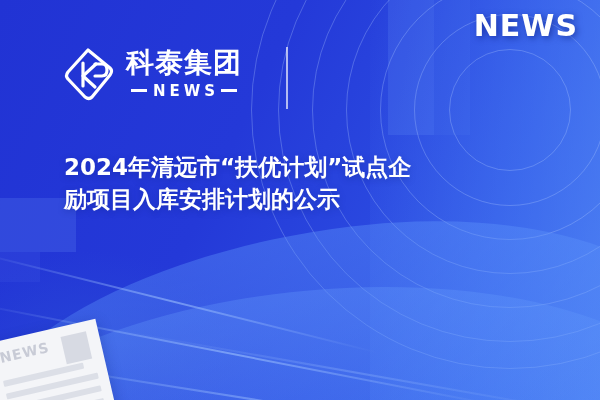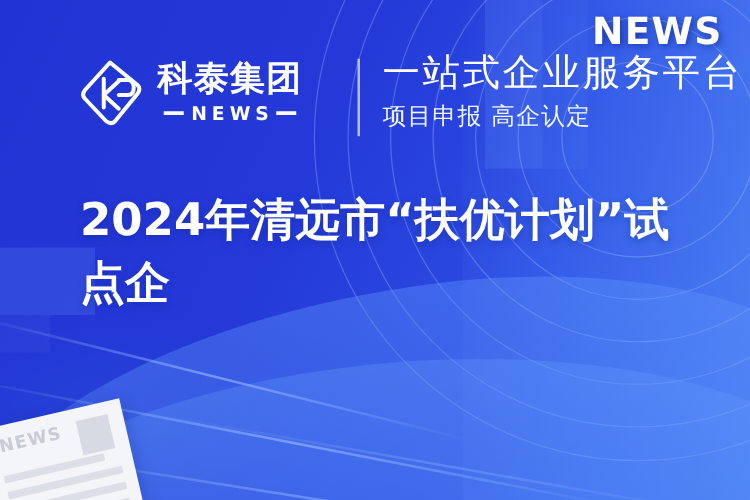--- a/index.html
+++ b/index.html
@@ -96,21 +96,21 @@
     font-family:"DejaVu Sans","Liberation Sans",sans-serif;font-weight:300;
   }
   .tagline-sub{
     margin-top:4px;font-size:19px;color:#f2f6ff;letter-spacing:1px;
     font-family:"DejaVu Serif","Liberation Serif",serif;
   }
 
   
   .title{
     position:absolute;left:64px;top:152px;width:500px;
-    font-size:36px;font-weight:bold;color:#ffffff;line-height:1.38;
+    font-size:23px;font-weight:bold;color:#ffffff;line-height:1.38;
     letter-spacing:0px;
     font-family:"DejaVu Sans","Liberation Sans",sans-serif;
     text-shadow:0 2px 6px rgba(15,35,130,.35);
   }
 
   
   .paper{
     position:absolute;left:-4px;top:330px;width:112px;height:100px;
     background:#f4f5f8;transform:rotate(-13deg);
     box-shadow:0 4px 14px rgba(10,30,120,.30);
@@ -174,28 +174,25 @@
         <div class="logo-en">
           <span class="dash l"></span>
           <span>NEWS</span>
           <span class="dash r"></span>
         </div>
       </div>
     </div>
 
     <div class="divider"></div>
 
-    <div class="tagline">
-      <div class="tagline-main">一站式企业服务平台</div>
-      <div class="tagline-sub">项目申报 高企认定</div>
-    </div>
   </div>
 
   <div class="title">
     <div>2024年清远市“扶优计划”试点企</div>
+    <div>励项目入库安排计划的公示</div>
   </div>
 
   <div class="paper">
     <div class="p-head">NEWS</div>
     <div class="p-thumb"></div>
     <div class="p-line" style="top:40px;width:82px;"></div>
     <div class="p-line" style="top:53px;width:94px;"></div>
     <div class="p-line" style="top:66px;width:94px;"></div>
     <div class="p-line" style="top:79px;width:94px;"></div>
 

